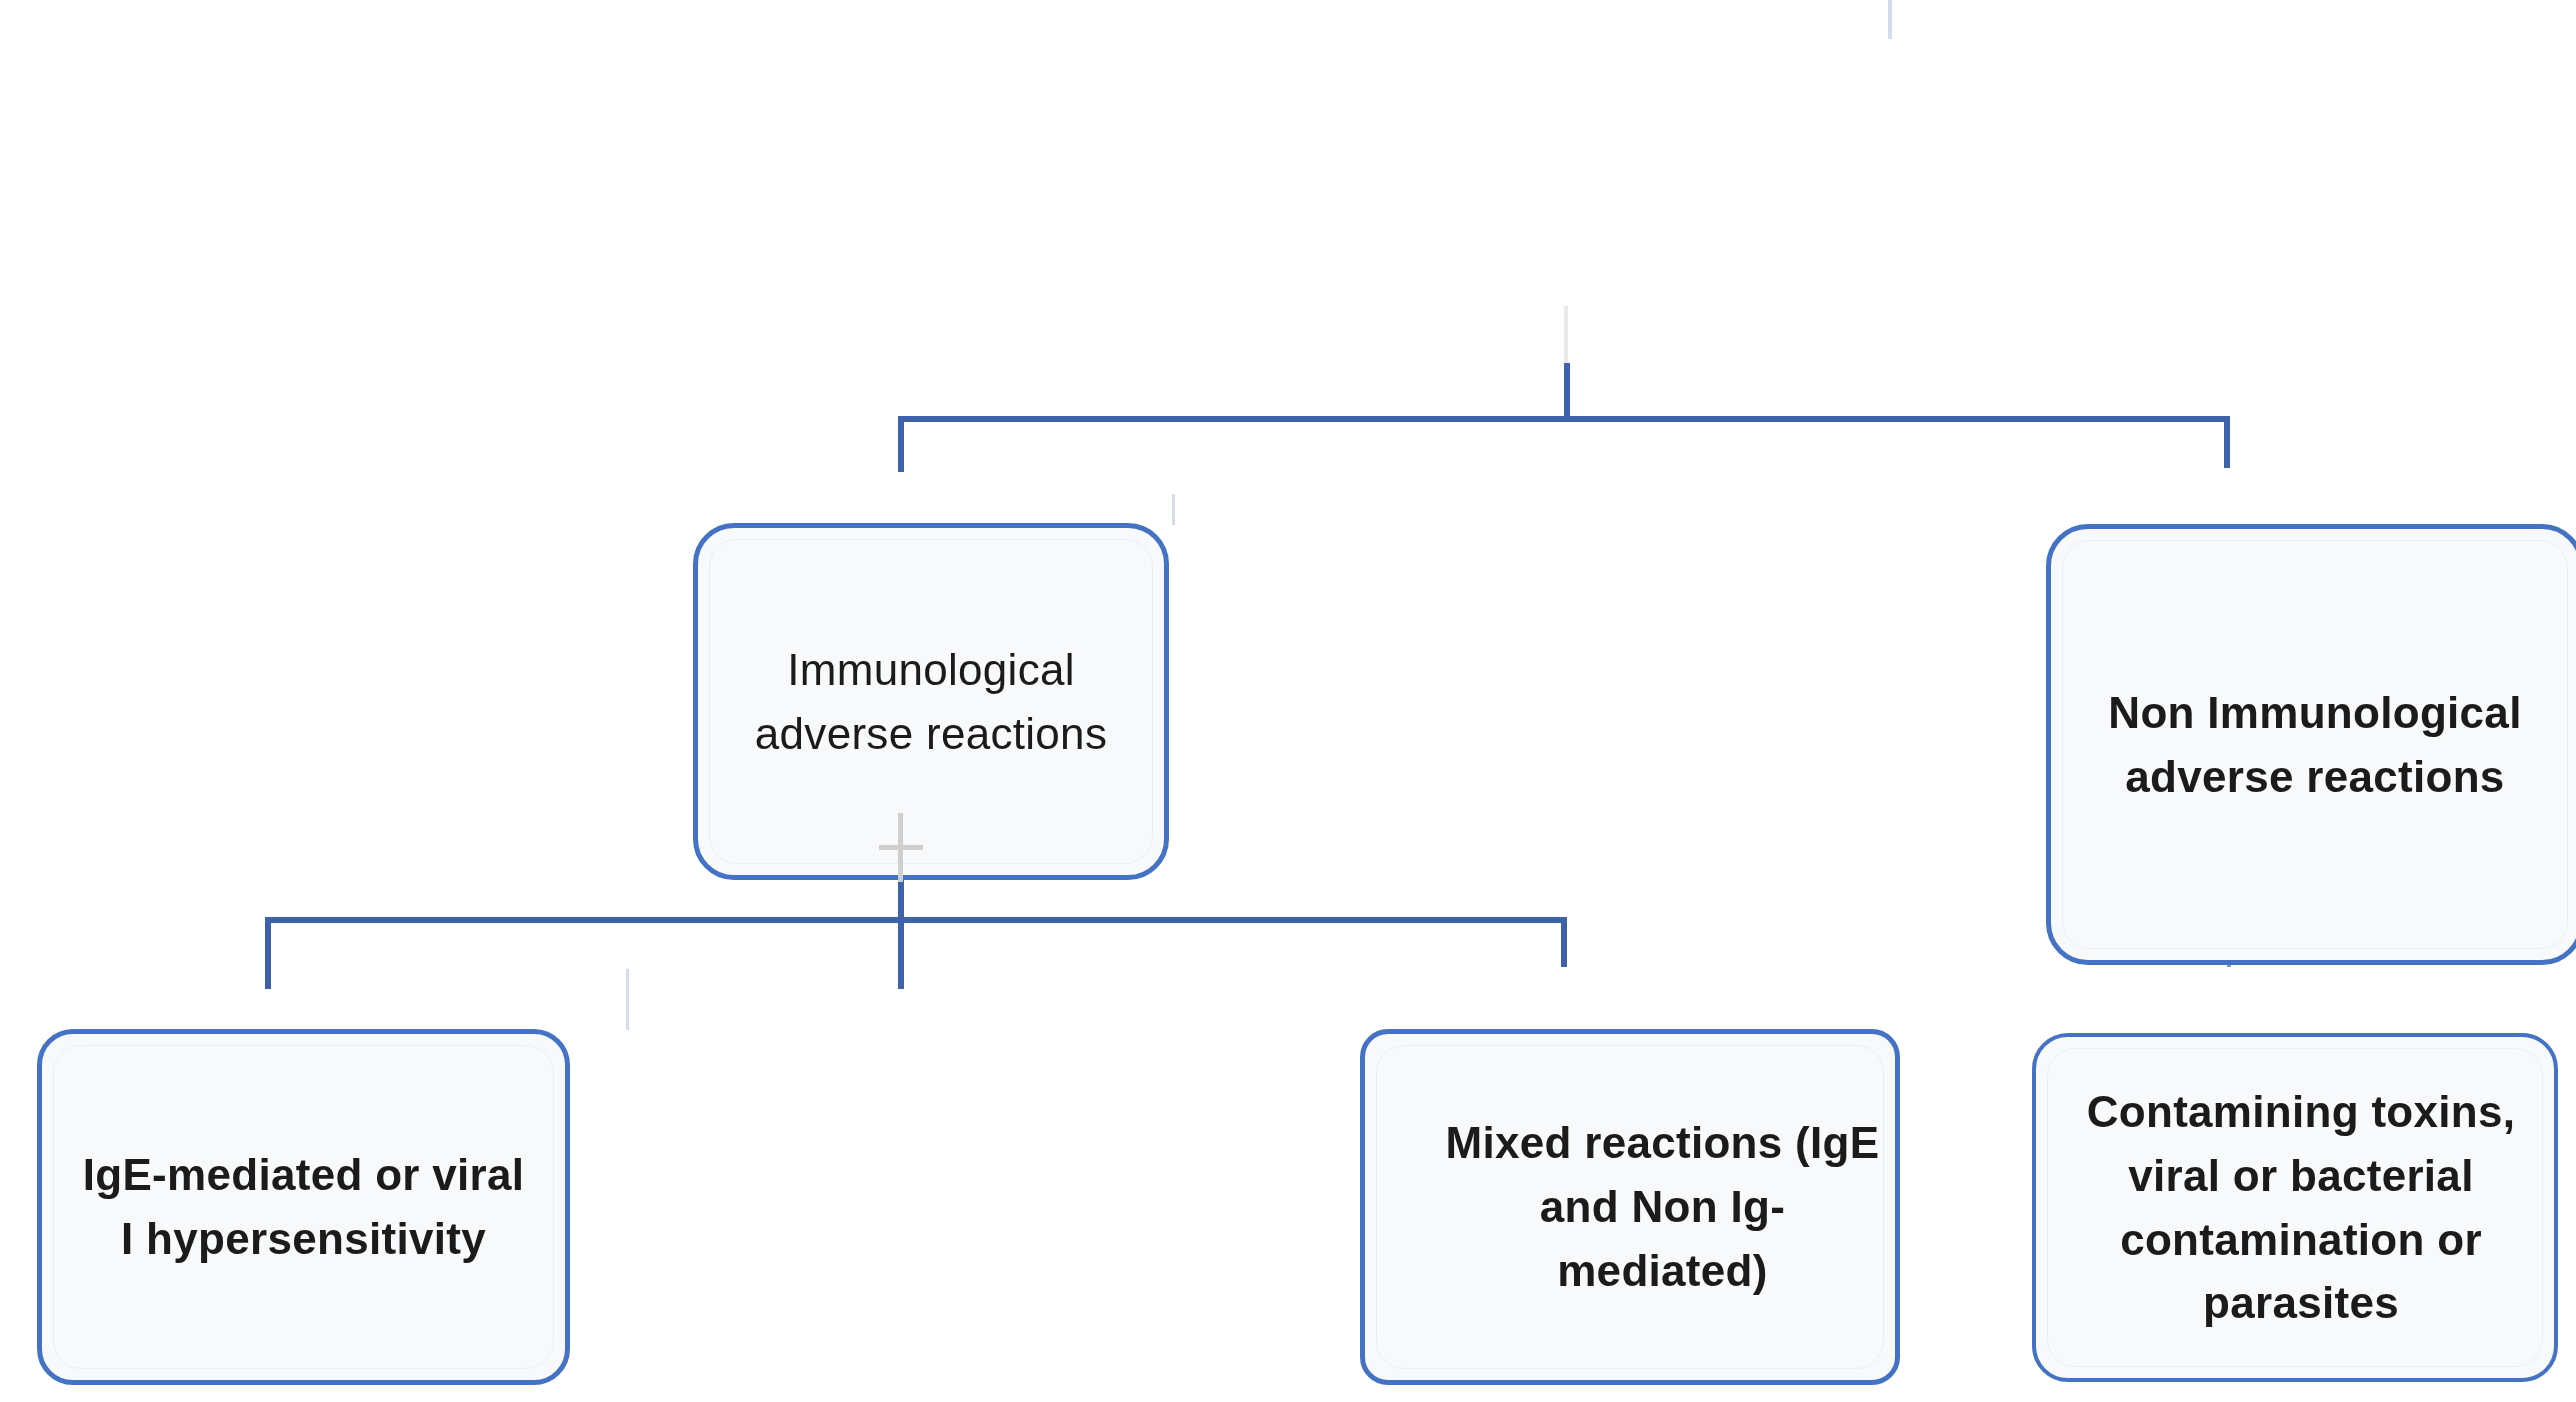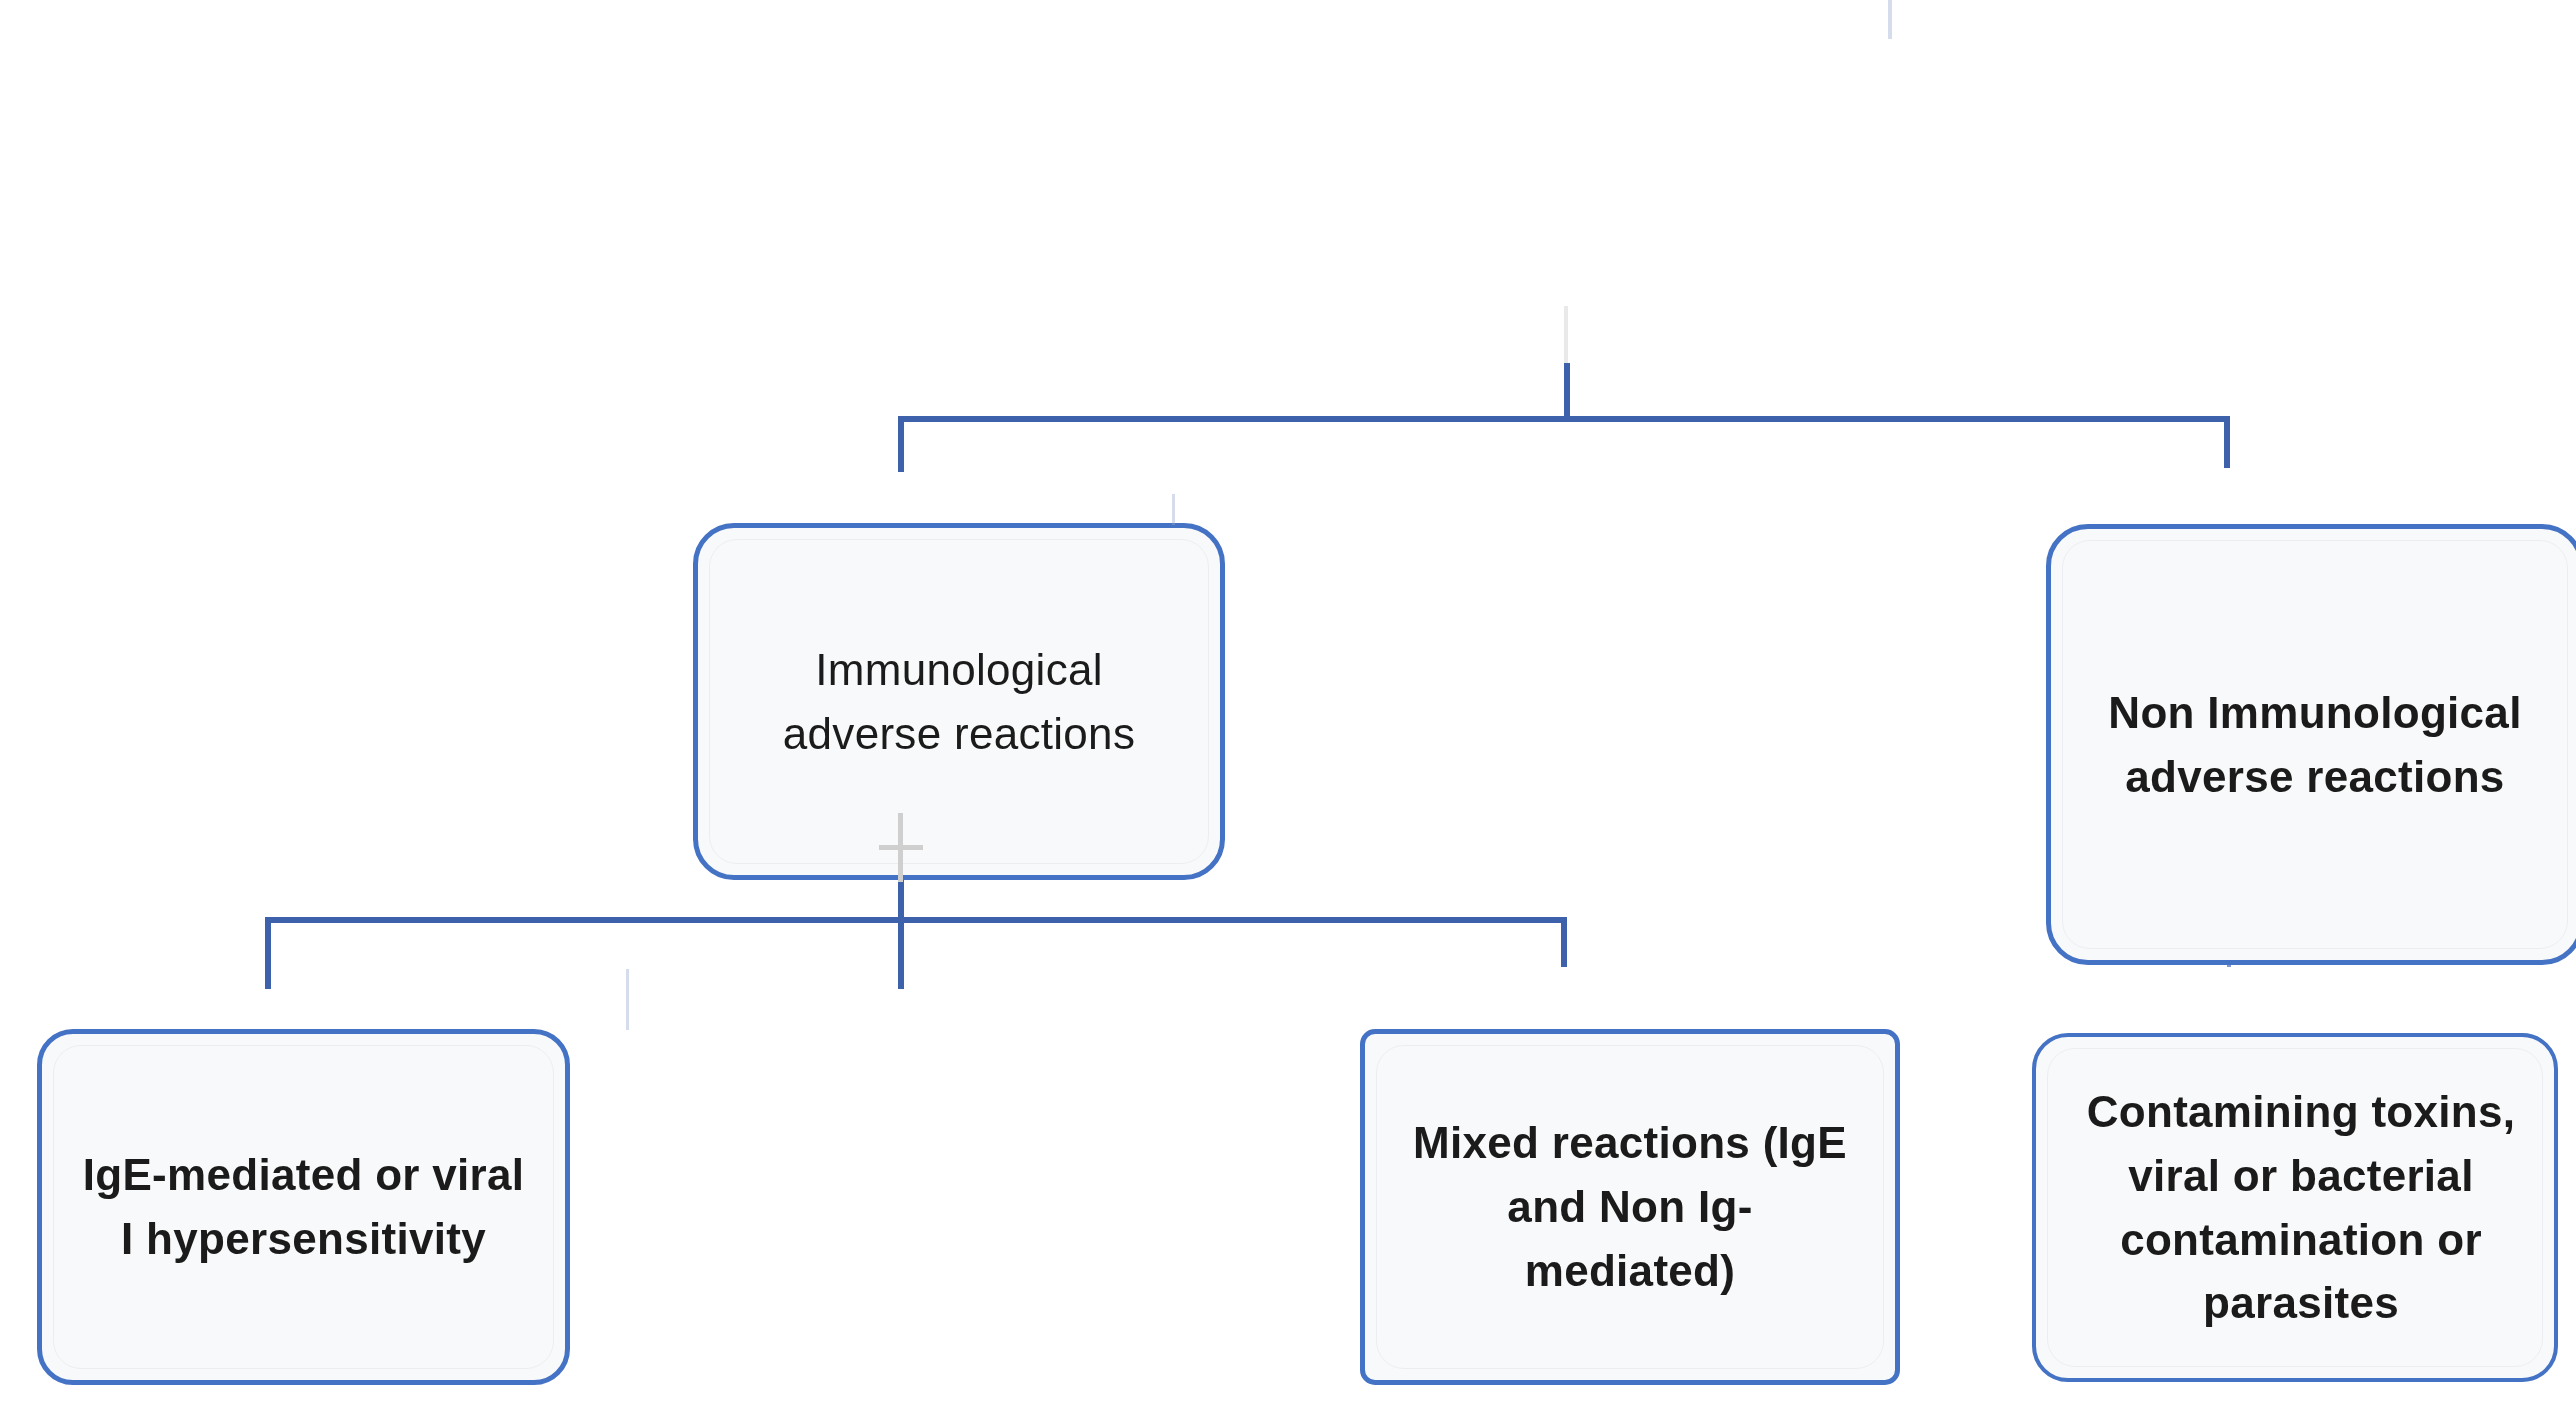--- a/index.html
+++ b/index.html
@@ -87,37 +87,37 @@
   <div class="line" style="left:2224px; top:416px; width:5.5px; height:52px;"></div>
 
   <div class="line" style="left:898px; top:877px; width:5.5px; height:112px;"></div>
   <div class="line" style="left:265px; top:917px; width:1301px; height:5.5px;"></div>
   <div class="line" style="left:265px; top:917px; width:5.5px; height:72px;"></div>
   <div class="line" style="left:1561px; top:917px; width:5.5px; height:50px;"></div>
 
   <div class="line light" style="left:2227px; top:878px; width:3.9px; height:89px;"></div>
 
 
-  <div class="node regular" style="left:693px; top:523px; width:532px; height:357px; border-radius:41px;justify-content:center;">
+  <div class="node regular" style="left:693px; top:523px; width:476px; height:357px; border-radius:41px;justify-content:center;">
     <div class="label">Immunological
 adverse reactions</div>
   </div>
 
   <div class="node" style="left:2014px; top:524px; width:538px; height:441px; border-radius:42px;margin-left:32px;">
     <div class="label">Non Immunological
 adverse reactions</div>
   </div>
 
   <div class="node" style="left:37px; top:1029px; width:533px; height:356px; border-radius:36px;">
     <div class="label">IgE-mediated or viral
 I hypersensitivity</div>
   </div>
 
 
-  <div class="node" style="left:1360px; top:1029px; width:540px; height:356px; border-radius:15px;">
+  <div class="node" style="left:1360px; top:1029px; width:540px; height:356px; border-radius:28px;justify-content:flex-end;">
     <div class="label">Mixed reactions (IgE
 and Non Ig-
 mediated)</div>
   </div>
 
   <div class="node" style="left:2032px; top:1033px; width:526px; height:349px; border-radius:36px; border-width:4.7px;padding-left:12px;">
     <div class="label">Contamining toxins,
 viral or bacterial
 contamination or
 parasites</div>

